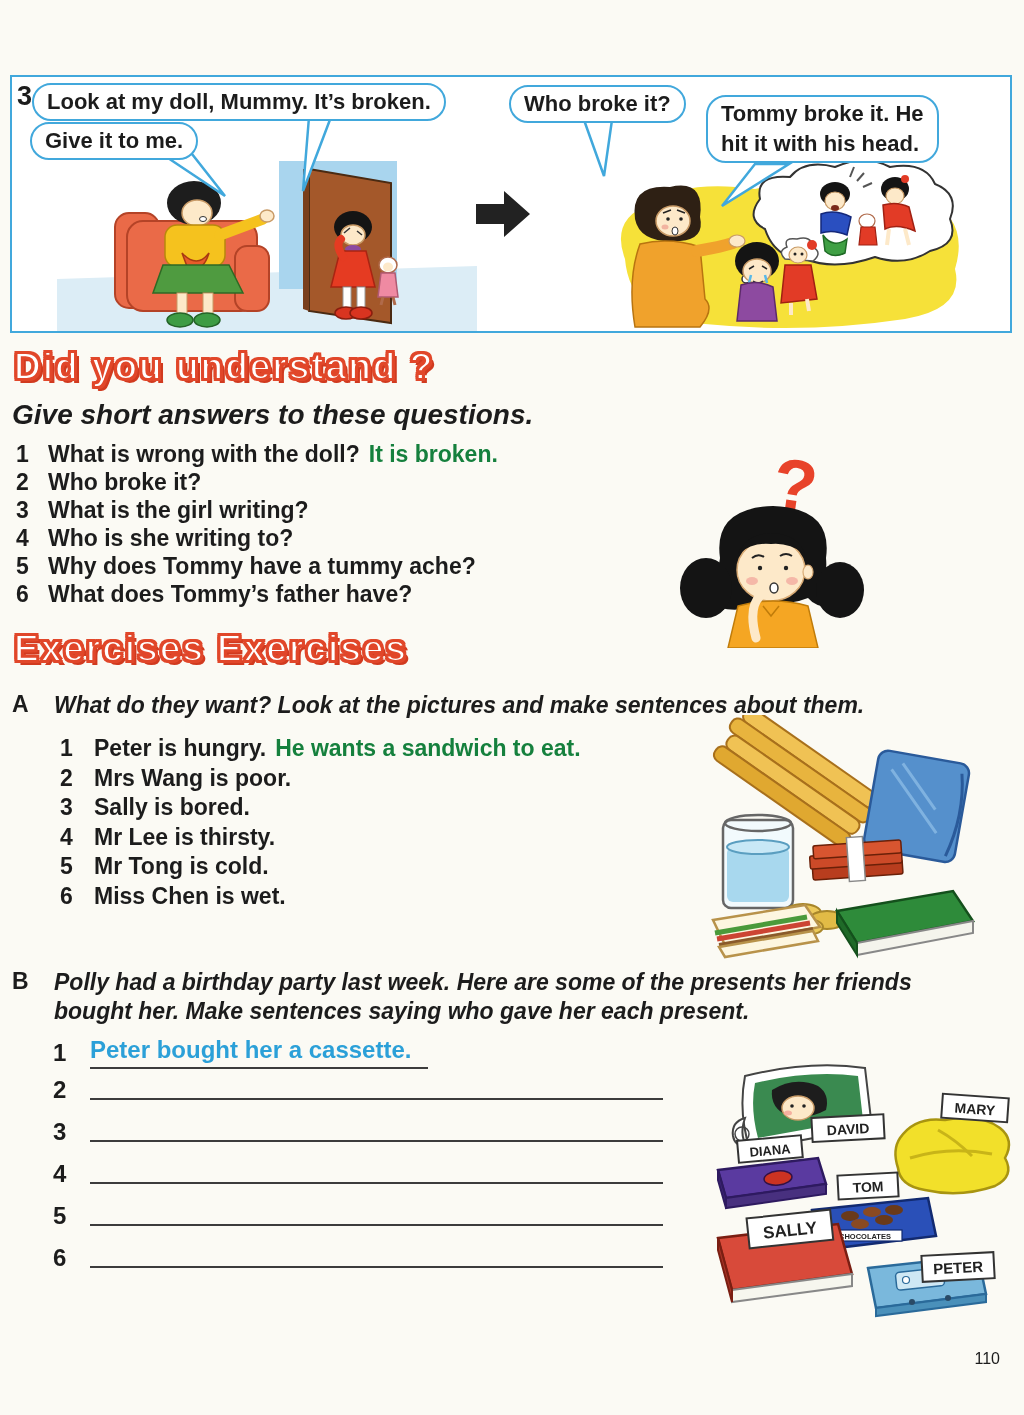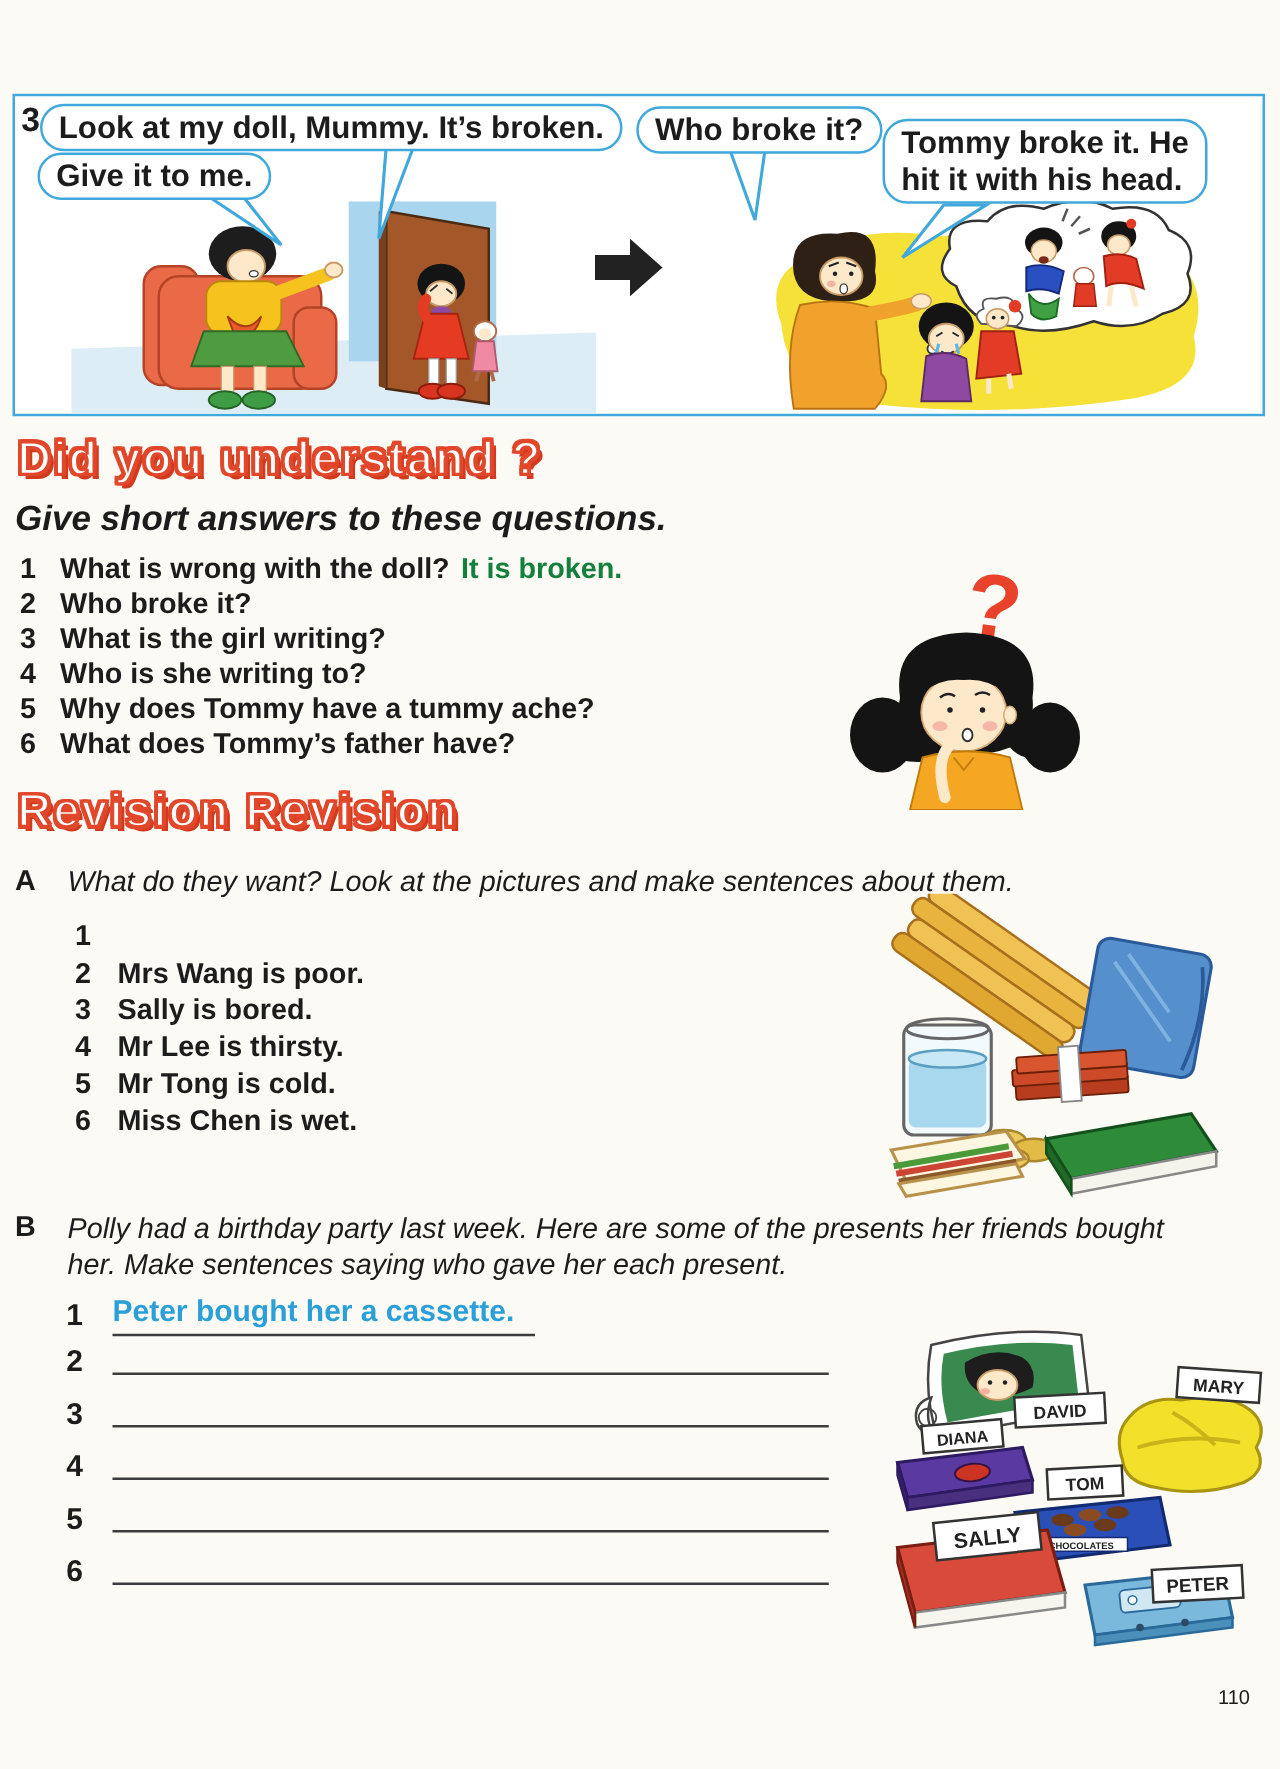--- a/index.html
+++ b/index.html
@@ -11,21 +11,21 @@
   }
   .abs{position:absolute;}
   
   .comic-panel{
     left:10px;top:75px;width:1002px;height:258px;
     border:2px solid #41a8dc;background:#fff;box-sizing:border-box;
   }
   .panel-number{left:5px;top:4px;font-size:27px;font-weight:700;}
   .bubble{
     background:#fff;border:2.5px solid #41a8dc;border-radius:20px;
-    padding:2px 13px;font-size:25px;font-weight:700;white-space:nowrap;
+    padding:2px 13px;font-size:22px;font-weight:700;white-space:nowrap;
     z-index:3;line-height:30px;
   }
   .tails{left:0;top:0;width:998px;height:254px;z-index:2;pointer-events:none;}
   .scene{z-index:1;}
   
   .bubble-heading{
     font-size:37px;font-weight:800;letter-spacing:2px;color:#fff;
     -webkit-text-stroke:2px #e1472a;
     text-shadow:-2px -2px 0 #e1472a,2px -2px 0 #e1472a,-2px 2px 0 #e1472a,2px 2px 0 #e1472a,
       -2px 0 0 #e1472a,2px 0 0 #e1472a,0 -2px 0 #e1472a,0 2px 0 #e1472a,4px 4px 0 #d13a1f;
@@ -35,21 +35,21 @@
   
   .qlist{display:flex;flex-direction:column;}
   .qrow{display:flex;font-size:23px;font-weight:700;line-height:28px;}
   .qrow .num{width:32px;flex:none;}
   .alist .qrow{line-height:29.5px;}
   .alist .num{width:34px;}
   .answer{color:#15803d;margin-left:9px;font-weight:700;}
   
   .sec-row{display:flex;}
   .sec-label{width:42px;flex:none;font-size:23px;font-weight:700;}
-  .sec-instr{font-size:23px;font-weight:400;font-style:italic;line-height:29px;}
+  .sec-instr{font-size:23px;font-weight:700;font-style:italic;line-height:29px;}
   
   .b1-num{left:53px;top:1039px;font-size:24px;font-weight:700;}
   .b1-line{
     left:90px;top:1036px;width:338px;
     border-bottom:2.5px solid #3c3c3c;padding-bottom:3px;
     font-size:24px;font-weight:700;color:#2ba0d8;white-space:nowrap;
   }
   .blank-row .bnum{position:absolute;left:53px;top:0;font-size:24px;font-weight:700;}
   .blank-row .bline{position:absolute;left:90px;top:0;width:573px;height:22px;
     border-bottom:2.5px solid #3c3c3c;}
@@ -215,30 +215,31 @@
   <ellipse cx="84" cy="143" rx="6" ry="4" fill="#f5b8a8"></ellipse>
   <ellipse cx="124" cy="143" rx="6" ry="4" fill="#f5b8a8"></ellipse>
   <ellipse cx="106" cy="150" rx="4" ry="5" fill="#fff" stroke="#333" stroke-width="1.5"></ellipse>
   <ellipse cx="140" cy="134" rx="5" ry="7" fill="#fde9c9" stroke="#d8aa74" stroke-width="1.2"></ellipse>
   <path d="M70,168 Q105,158 140,168 L150,210 L60,210 Z" fill="#f5a623" stroke="#c07c0a" stroke-width="1.5"></path>
   <path d="M95,168 l8,10 8,-10" fill="none" stroke="#c07c0a" stroke-width="1.5"></path>
   <path d="M88,200 Q80,170 92,158" stroke="#fde9c9" stroke-width="9" fill="none" stroke-linecap="round"></path>
   <path d="M92,158 l4,-8" stroke="#fde9c9" stroke-width="5" stroke-linecap="round"></path>
 </svg>
 
-<div class="abs bubble-heading" style="left:14px;top:628px;">Revision Revision</div>
+<div class="abs bubble-heading" style="left:14px;top:628px;">Exercises Exercises</div>
 
 <div class="abs sec-row" style="left:12px;top:691px;width:960px;">
   <span class="sec-label">A</span>
   <span class="sec-instr">What do they want? Look at the pictures and make sentences about them.</span>
 </div>
 
 <div class="abs qlist alist" style="left:60px;top:734px;width:640px;">
   <div class="qrow">
     <span class="num">1</span>
+    <span><span>Peter is hungry.</span><span class="answer">He wants a sandwich to eat.</span></span>
   </div>
   <div class="qrow">
     <span class="num">2</span>
     <span>Mrs Wang is poor.</span>
   </div>
   <div class="qrow">
     <span class="num">3</span>
     <span>Sally is bored.</span>
   </div>
   <div class="qrow">

